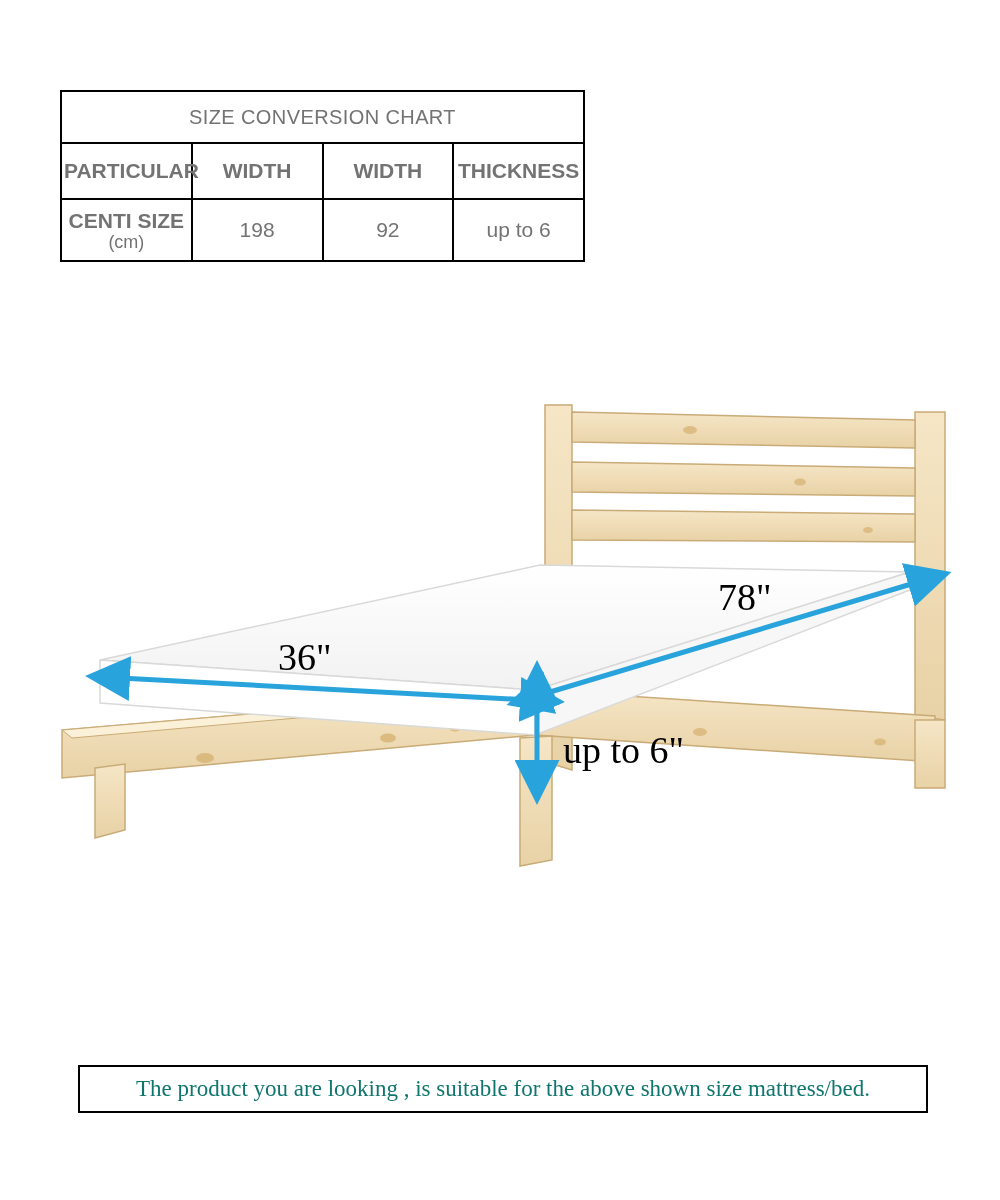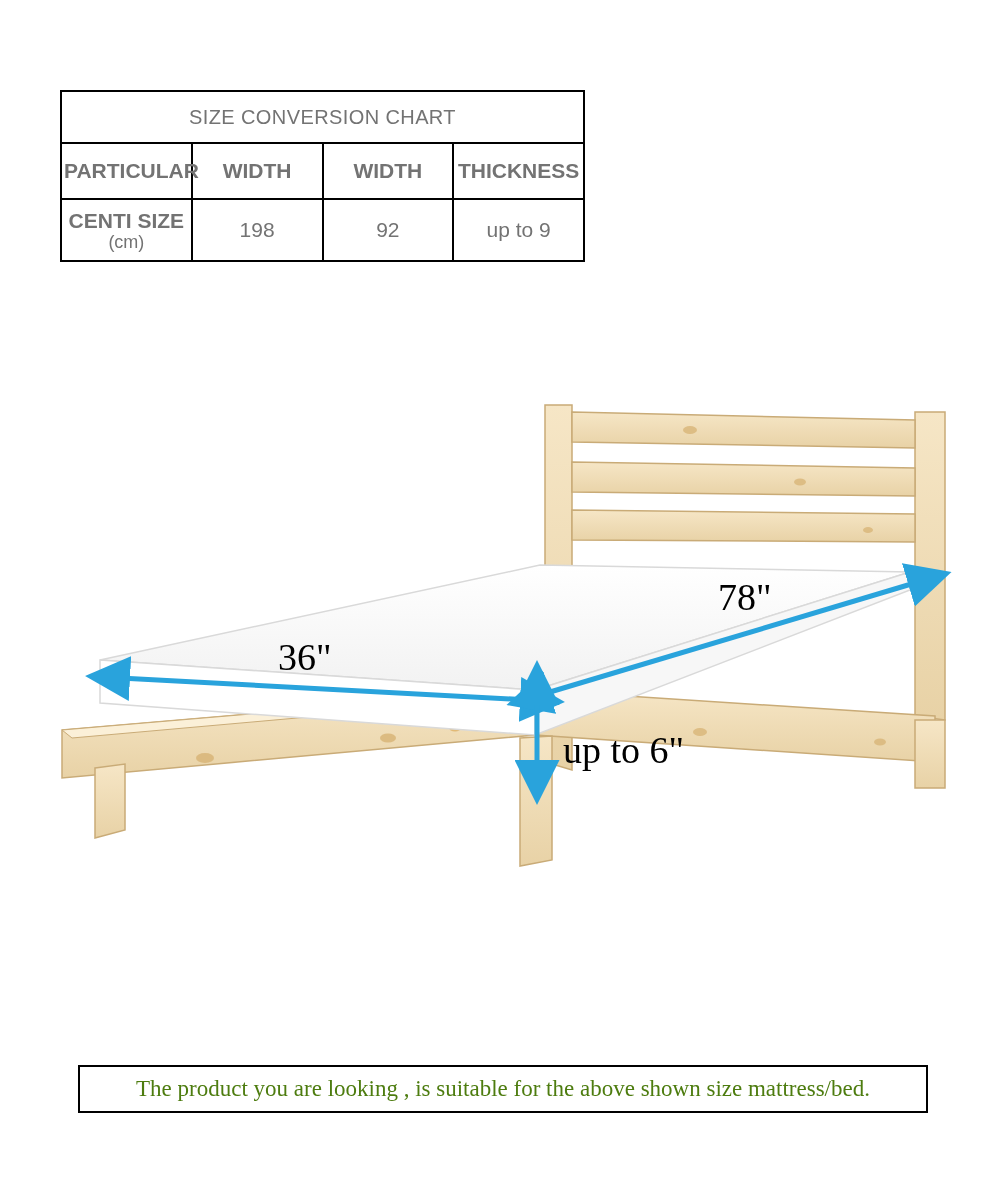--- a/index.html
+++ b/index.html
@@ -110,21 +110,21 @@
     height: 44px;
     border: 2px solid #000;
     display: flex;
     align-items: center;
     justify-content: center;
     background: #fff;
   }
   .footer-note span {
     font-family: "Liberation Serif", serif;
     font-size: 23px;
-    color: #4d7c0f;
+    color: #0f766e;
   }
 </style>
 </head>
 <body>
 
 <table class="size-table">
   <tbody>
     <tr>
       <td class="title-cell" colspan="4">SIZE CONVERSION CHART</td>
     </tr>
@@ -134,21 +134,21 @@
       <td class="head-cell col-width">WIDTH</td>
       <td class="head-cell col-thickness">THICKNESS</td>
     </tr>
     <tr class="data-row tall">
       <td class="row-label">
         <span>CENTI SIZE</span>
         <span class="sub-label">(cm)</span>
       </td>
       <td class="val-cell">198</td>
       <td class="val-cell">92</td>
-      <td class="val-cell">up to 9</td>
+      <td class="val-cell">up to 6</td>
     </tr>
   </tbody>
 </table>
 
 <div class="bed-stage">
   <svg width="1000" height="560" viewBox="0 0 1000 560" xmlns="http://www.w3.org/2000/svg">
     <defs>
       <linearGradient id="woodgrad" x1="0" y1="0" x2="0" y2="1">
         <stop offset="0%" stop-color="#f6e6c6"></stop>
         <stop offset="100%" stop-color="#e8d2a6"></stop>

